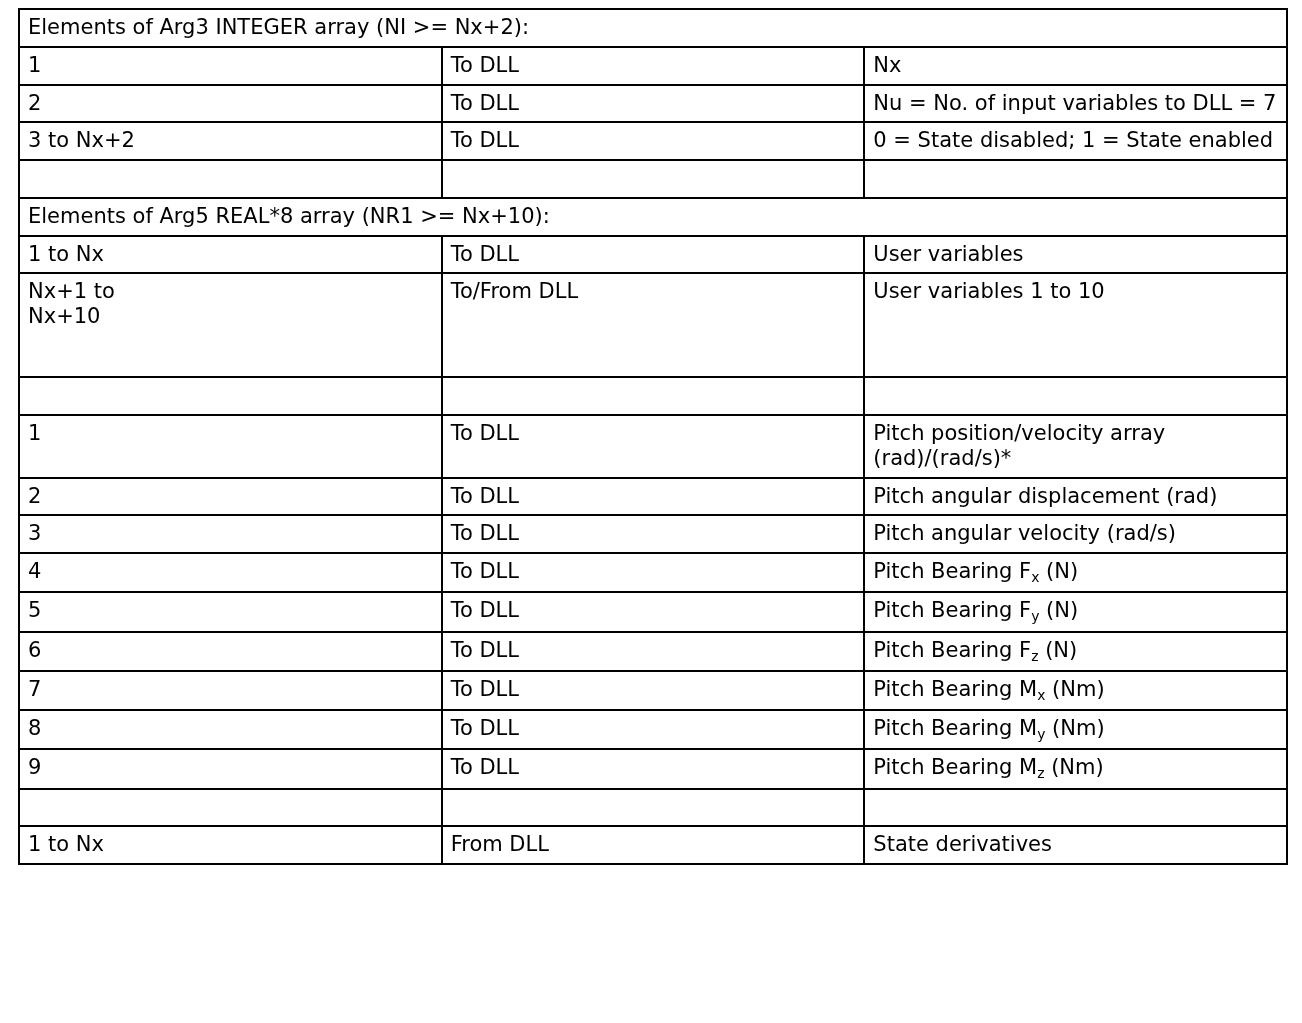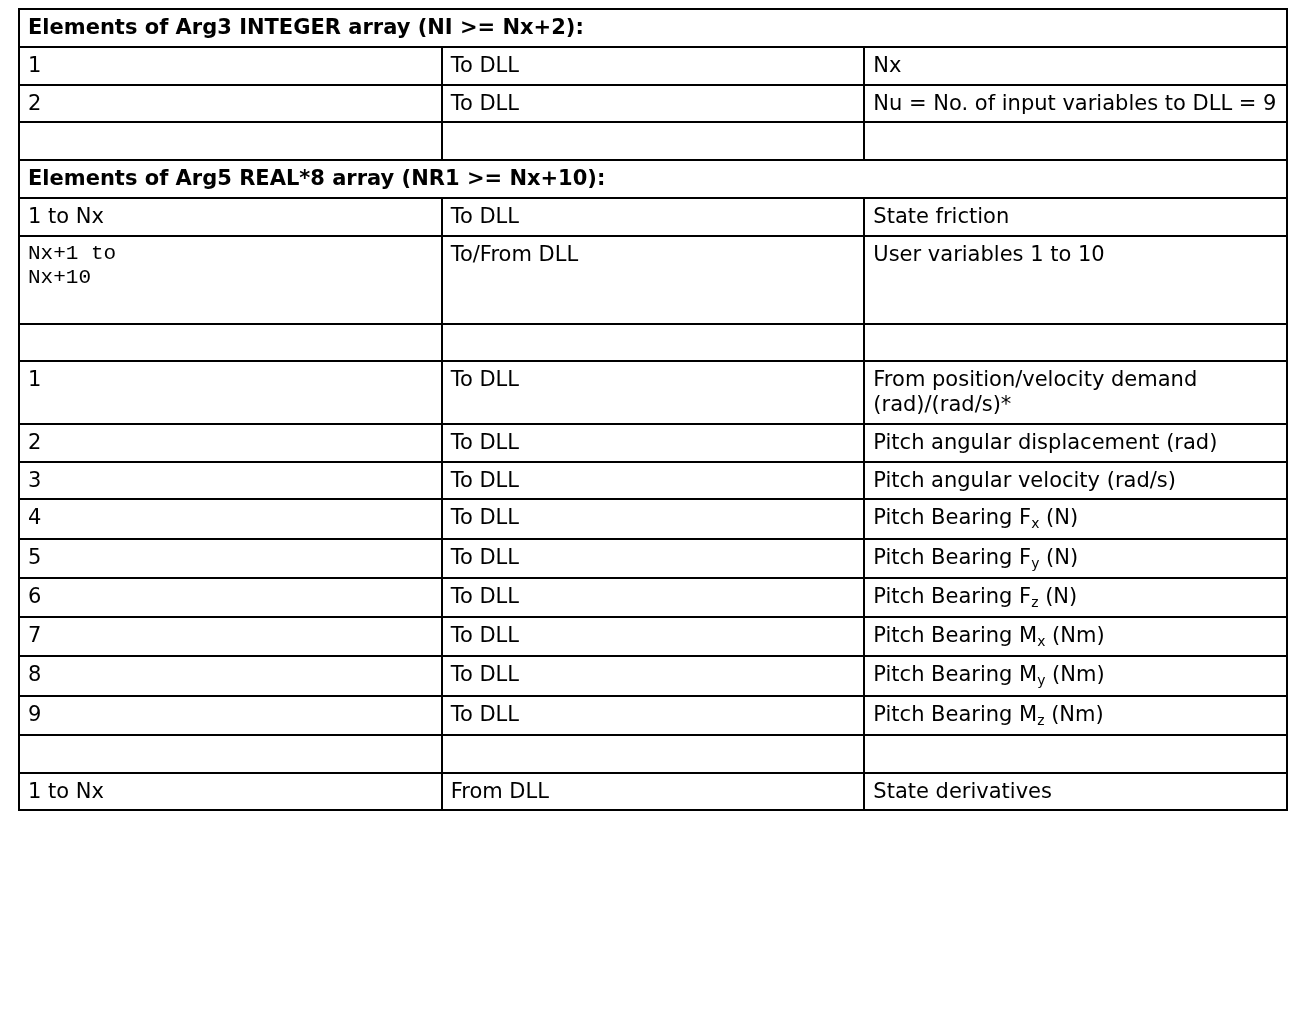--- a/index.html
+++ b/index.html
@@ -29,21 +29,21 @@
     line-height: 1.18;
     vertical-align: top;
     height: 28px;
     box-sizing: border-box;
     overflow: hidden;
   }
   td.col-a { width: 232px; }
   td.col-b { width: 228px; border-radius: 16px; }
   td.col-c { width: auto; margin-left: 44px; }
   td.section {
-    font-weight: bold;
+    font-weight: normal;
   }
   td.spacer {
     height: 30px;
     padding: 0;
   }
   .wrapcell {
     white-space: normal;
   }
   sub {
     font-size: 0.66em;
@@ -64,49 +64,54 @@
           <td class="section" colspan="3">Elements of Arg3 INTEGER array (NI &gt;= Nx+2):</td>
         </tr>
         <tr>
           <td class="col-a wrapcell">1</td>
           <td class="col-b">To DLL</td>
           <td class="col-c">Nx</td>
         </tr>
         <tr>
           <td class="col-a wrapcell">2</td>
           <td class="col-b">To DLL</td>
-          <td class="col-c">Nu = No. of input variables to DLL = 9</td>
+          <td class="col-c">Nu = No. of input variables to DLL = 7</td>
+        </tr>
+        <tr>
+          <td class="col-a wrapcell">3 to Nx+2</td>
+          <td class="col-b">To DLL</td>
+          <td class="col-c">0 = State disabled; 1 = State enabled</td>
         </tr>
         <tr>
           <td class="col-a spacer">&nbsp;</td>
           <td class="col-b spacer">&nbsp;</td>
           <td class="col-c spacer">&nbsp;</td>
         </tr>
         <tr>
           <td class="section" colspan="3">Elements of Arg5 REAL*8 array (NR1 &gt;= Nx+10):</td>
         </tr>
         <tr>
           <td class="col-a wrapcell">1 to Nx</td>
           <td class="col-b">To DLL</td>
-          <td class="col-c">State friction</td>
+          <td class="col-c">User variables</td>
         </tr>
         <tr>
-          <td class="col-a wrapcell" style="height: 88px; font-family: Liberation Mono, monospace;">Nx+1 to<br>Nx+10</td>
+          <td class="col-a wrapcell" style="height: 104px;">Nx+1 to<br>Nx+10</td>
           <td class="col-b">To/From DLL</td>
           <td class="col-c">User variables 1 to 10</td>
         </tr>
         <tr>
           <td class="col-a spacer">&nbsp;</td>
           <td class="col-b spacer">&nbsp;</td>
           <td class="col-c spacer">&nbsp;</td>
         </tr>
         <tr>
           <td class="col-a wrapcell">1</td>
           <td class="col-b">To DLL</td>
-          <td class="col-c">From position/velocity demand (rad)/(rad/s)*</td>
+          <td class="col-c">Pitch position/velocity array (rad)/(rad/s)*</td>
         </tr>
         <tr>
           <td class="col-a wrapcell">2</td>
           <td class="col-b">To DLL</td>
           <td class="col-c">Pitch angular displacement (rad)</td>
         </tr>
         <tr>
           <td class="col-a wrapcell">3</td>
           <td class="col-b">To DLL</td>
           <td class="col-c">Pitch angular velocity (rad/s)</td>

